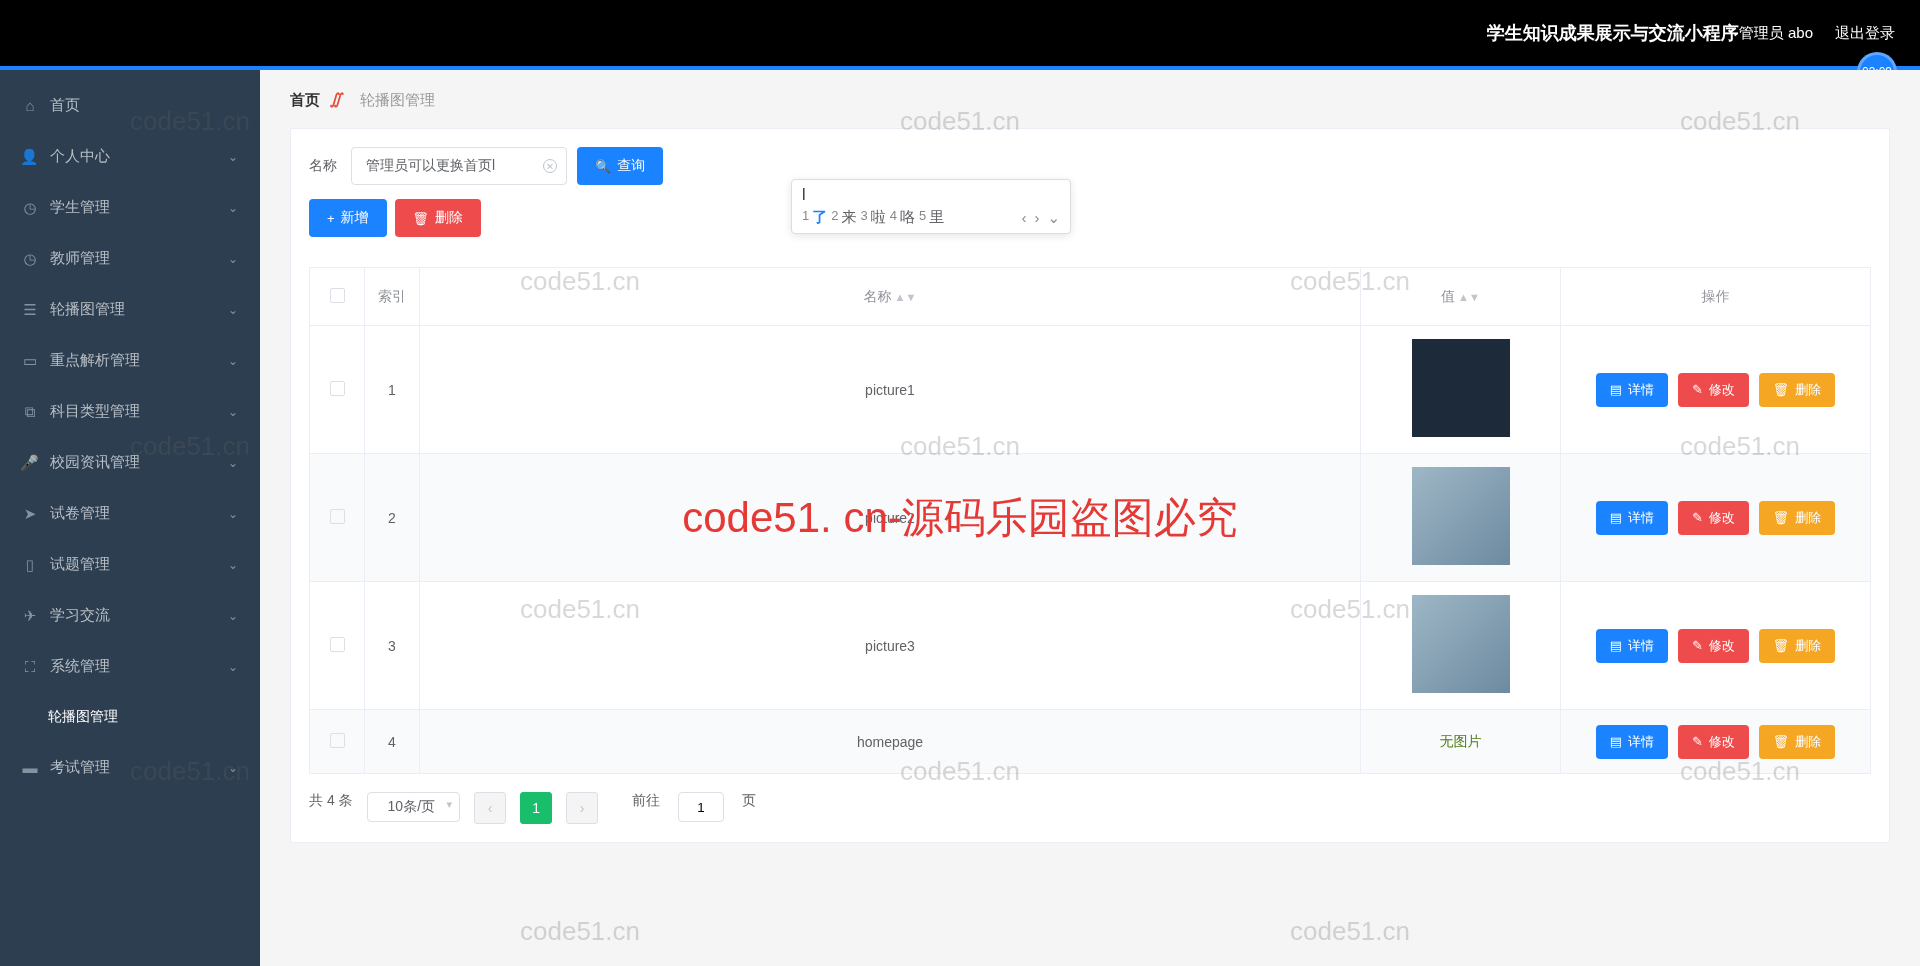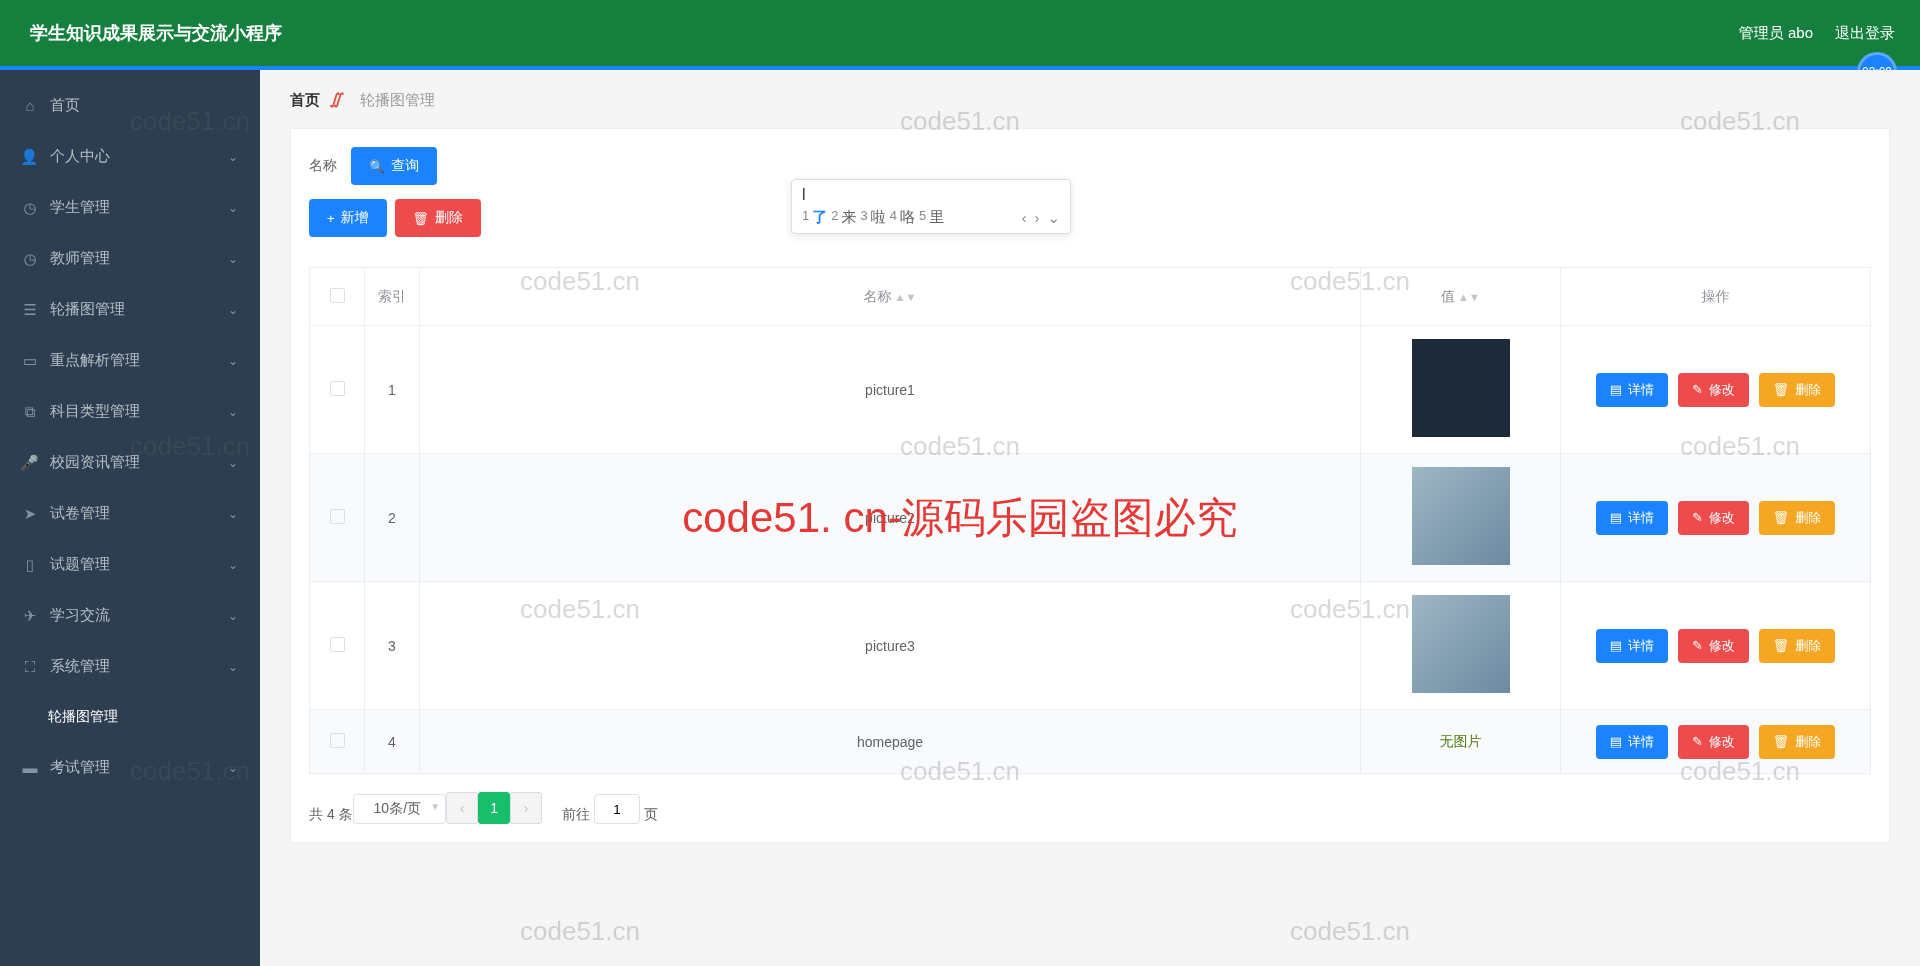--- a/index.html
+++ b/index.html
@@ -1,20 +1,20 @@
 <!DOCTYPE html>
 <html><head>
 <meta charset="utf-8">
 <style>
 * { margin: 0; padding: 0; box-sizing: border-box; }
 body { font-family: "Microsoft YaHei", Arial, sans-serif; font-size: 14px; color: #606266; background: #f5f5f5; overflow: hidden; }
 .app { width: 1920px; height: 966px; position: relative; display: flex; flex-direction: column; }
 
 
-.top-header { height: 70px; background: #15803d; color: #fff; display: flex; align-items: center; justify-content: space-between; padding: 0 25px 0 30px; border-bottom: 4px solid #1b83ff; }
+.top-header { height: 70px; background: #000000; color: #fff; display: flex; align-items: center; justify-content: flex-end; padding: 0 25px 0 30px; border-bottom: 4px solid #1b83ff; }
 .app-title { font-size: 18px; font-weight: 600; }
 .header-right { display: flex; align-items: center; gap: 22px; }
 .header-right span { cursor: pointer; font-size: 15px; }
 .timer-badge { position: absolute; top: 52px; right: 23px; background: #1b83ff; color: #fff; border-radius: 50%; width: 40px; height: 40px; display: flex; align-items: center; justify-content: center; font-size: 12px; border: 3px solid rgba(255,255,255,0.3); }
 
 
 .body-wrap { flex: 1; display: flex; overflow: hidden; }
 
 
 .sidebar { width: 260px; background: #2d3e50; color: #b8bfc6; height: 100%; padding-top: 10px; }
@@ -63,21 +63,21 @@
 .tbl tr.alt td { background: #f9fafc; }
 .tbl tr.last td { height: 64px; }
 .chk { width: 15px; height: 15px; border: 1px solid #dcdfe6; border-radius: 2px; display: inline-block; }
 .sort { color: #c0c4cc; font-size: 11px; margin-left: 3px; display: inline-flex; flex-direction: column; line-height: 7px; }
 .thumb { width: 98px; height: 98px; background: #1d2a3a; display: inline-block; }
 .thumb.blur { background: linear-gradient(135deg,#9eb7c6,#6d8aa0); }
 .no-img { color: #4d7c0f; }
 .ops { display: flex; gap: 10px; justify-content: center; }
 
 
-.pager { display: flex; align-items: flex-end; margin-top: 18px; font-size: 14px; color: #606266; }
+.pager { display: flex; align-items: flex-start; gap: 14px; margin-top: 18px; font-size: 14px; color: #606266; }
 .page-size { border: 1px solid #dcdfe6; border-radius: 4px; padding: 5px 24px 5px 20px; position: relative; }
 .page-size::after { content: "▾"; position: absolute; right: 7px; color: #c0c4cc; font-size: 11px; }
 .pbtn { width: 32px; height: 32px; border: 1px solid #dcdfe6; background: #f4f4f5; border-radius: 3px; color: #c0c4cc; display: inline-flex; align-items: center; justify-content: center; cursor: pointer; }
 .pbtn.active { background: #19be6b; color: #fff; border-color: #19be6b; }
 .goto-input { width: 46px; height: 30px; border: 1px solid #dcdfe6; border-radius: 4px; text-align: center; margin: 0 4px; }
 
 
 .wm { position: absolute; color: rgba(100,100,100,0.25); font-size: 26px; pointer-events: none; font-family: Arial; margin-top: 36px; }
 .wm-red { position: absolute; color: #e53935; font-size: 42px; font-weight: 500; pointer-events: none; left: 50%; transform: translateX(-50%); top: 490px; white-space: nowrap; }
 </style>
@@ -196,20 +196,24 @@
     <div class="main">
       <div class="breadcrumb">
         <span class="bc-home">首页</span>
         <span class="bc-icon">∬</span>
         <span class="bc-current">轮播图管理</span>
       </div>
 
       <div class="card">
         <div class="filter-row">
           <span class="filter-label">名称</span>
+          <div class="input-wrap">
+            <input class="text-input" value="管理员可以更换首页l" style="">
+            <span class="clear-icon">✕</span>
+          </div>
           <button class="btn btn-primary">
             <span class="icon">🔍</span>
             <span>查询</span>
           </button>
         </div>
         <div class="action-row">
           <button class="btn btn-primary">
             <span class="icon">+</span>
             <span>新增</span>
           </button>

